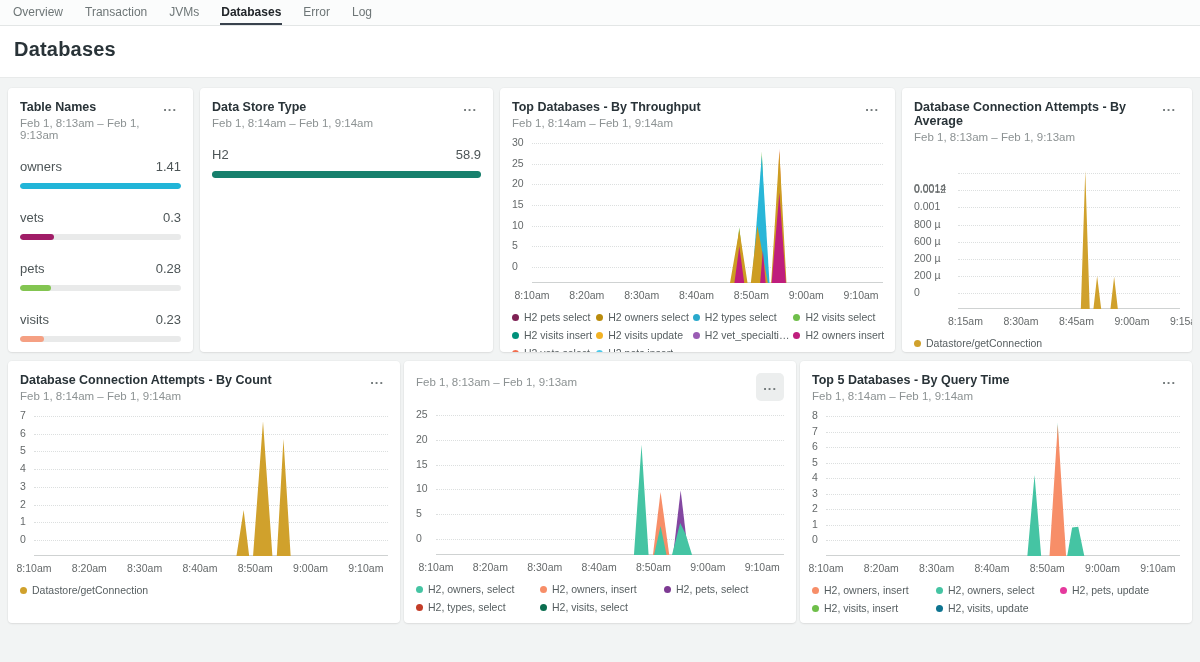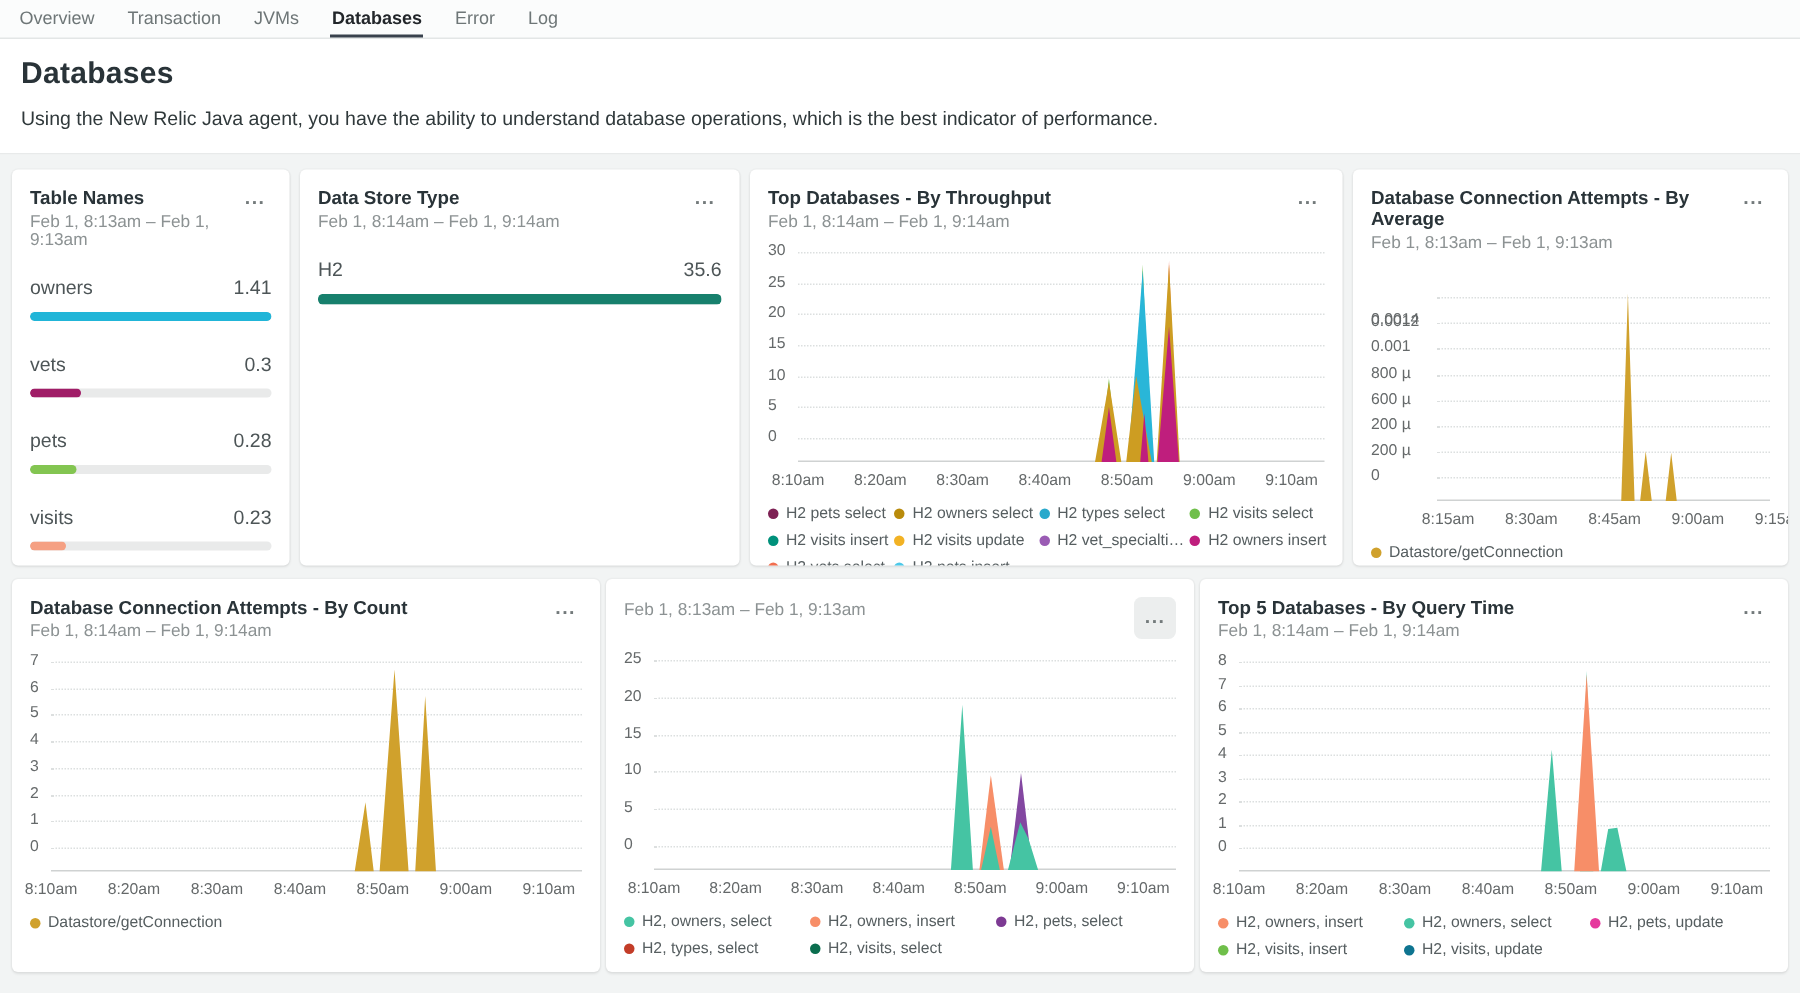--- a/index.html
+++ b/index.html
@@ -59,21 +59,20 @@
     <div class="tab">Overview</div>
     <div class="tab">Transaction</div>
     <div class="tab">JVMs</div>
     <div class="tab active">Databases</div>
     <div class="tab">Error</div>
     <div class="tab">Log</div>
   </nav>
 
 <header class="page-head">
   <h1 class="page-title">Databases</h1>
-  <p class="page-desc">Using the New Relic Java agent, you have the ability to understand database operations, which is the best indicator of performance.</p>
 </header>
 
 <main class="board">
   <div class="row1">
 
     <section class="card">
       <div class="card-head">
         <div>
           <div class="card-title">Table Names</div>
           <div class="card-range">Feb 1, 8:13am – Feb 1, 9:13am</div>
@@ -125,21 +124,21 @@
         <div>
           <div class="card-title">Data Store Type</div>
           <div class="card-range">Feb 1, 8:14am – Feb 1, 9:14am</div>
         </div>
         <button class="menu-btn">...</button>
       </div>
       <div class="bars thick">
           <div class="bar-row">
             <div class="bar-head">
               <span>H2</span>
-              <span>35.6</span>
+              <span>58.9</span>
             </div>
             <div class="bar-track">
               <div class="bar-fill" style="width: 100%; background: rgb(23, 128, 109);"></div>
             </div>
           </div>
         </div>
     </section>
 
     <section class="card">
       <div class="card-head">

